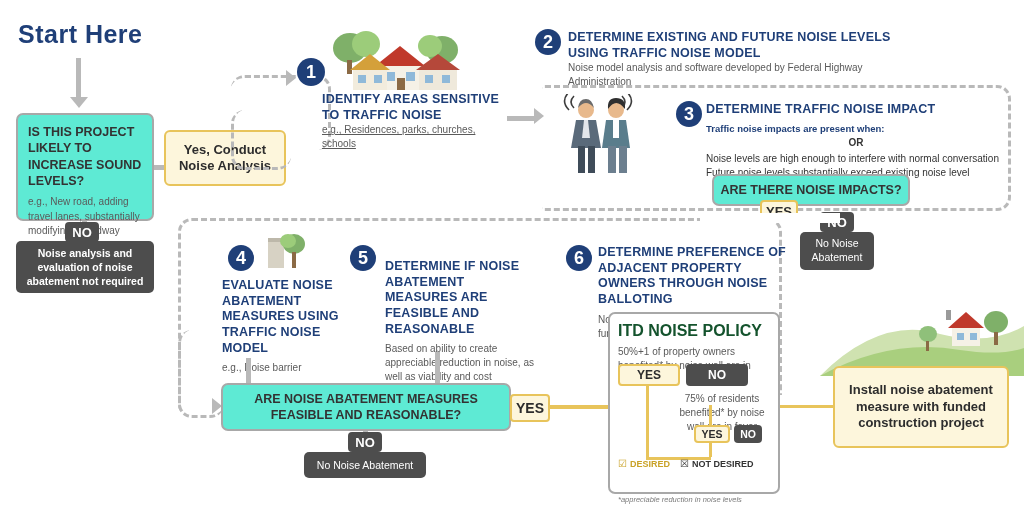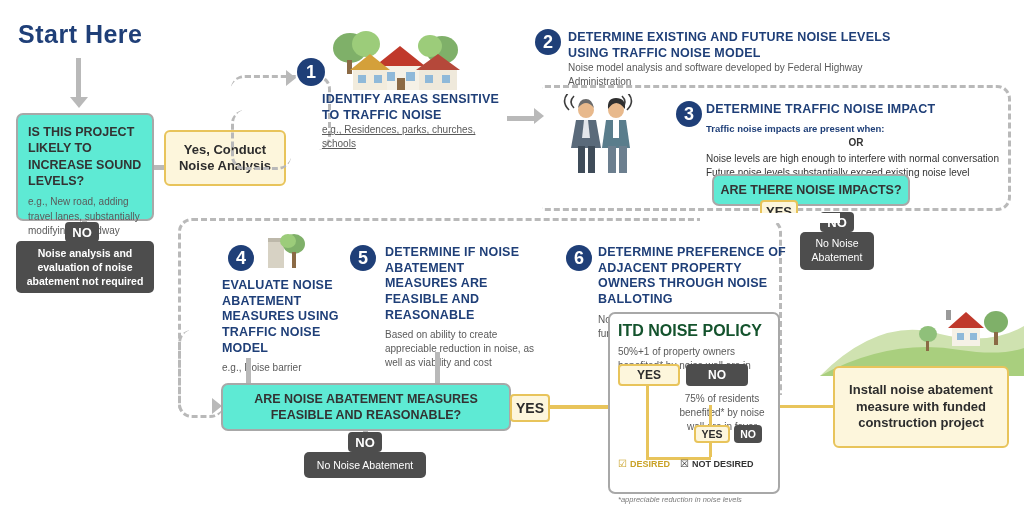--- a/index.html
+++ b/index.html
@@ -216,21 +216,21 @@
   <rect x="28" y="24" width="4" height="16" fill="#8b6a45"></rect>
 </svg>
 <div class="abs circ" style="left:228px; top:245px; width:26px; height:26px;">4</div>
 <div class="abs" style="left:222px; top:278px; width:118px;">
   <div class="h-blue">Evaluate noise abatement measures using traffic noise model</div>
   <div class="sub-grey" style="margin-top:5px;">e.g., Noise barrier</div>
 </div>
 <div class="abs line-v" style="left:246px; top:358px; height:28px;"></div>
 
 <div class="abs circ" style="left:350px; top:245px; width:26px; height:26px;">5</div>
-<div class="abs" style="left:385px; top:245px; width:152px;">
+<div class="abs" style="left:385px; top:259px; width:152px;">
   <div class="h-blue">Determine if noise abatement measures are feasible and reasonable</div>
   <div class="sub-grey" style="margin-top:5px;">Based on ability to create appreciable reduction in noise, as well as viability and cost</div>
 </div>
 <div class="abs line-v" style="left:435px; top:352px; height:34px;"></div>
 
 <div class="abs circ" style="left:566px; top:245px; width:26px; height:26px;">6</div>
 <div class="abs" style="left:598px; top:245px; width:190px;">
   <div class="h-blue">Determine preference of adjacent property owners through noise balloting</div>
   <div class="sub-grey" style="margin-top:5px;">Noise balloting will take place during funded design projects</div>
 </div>

